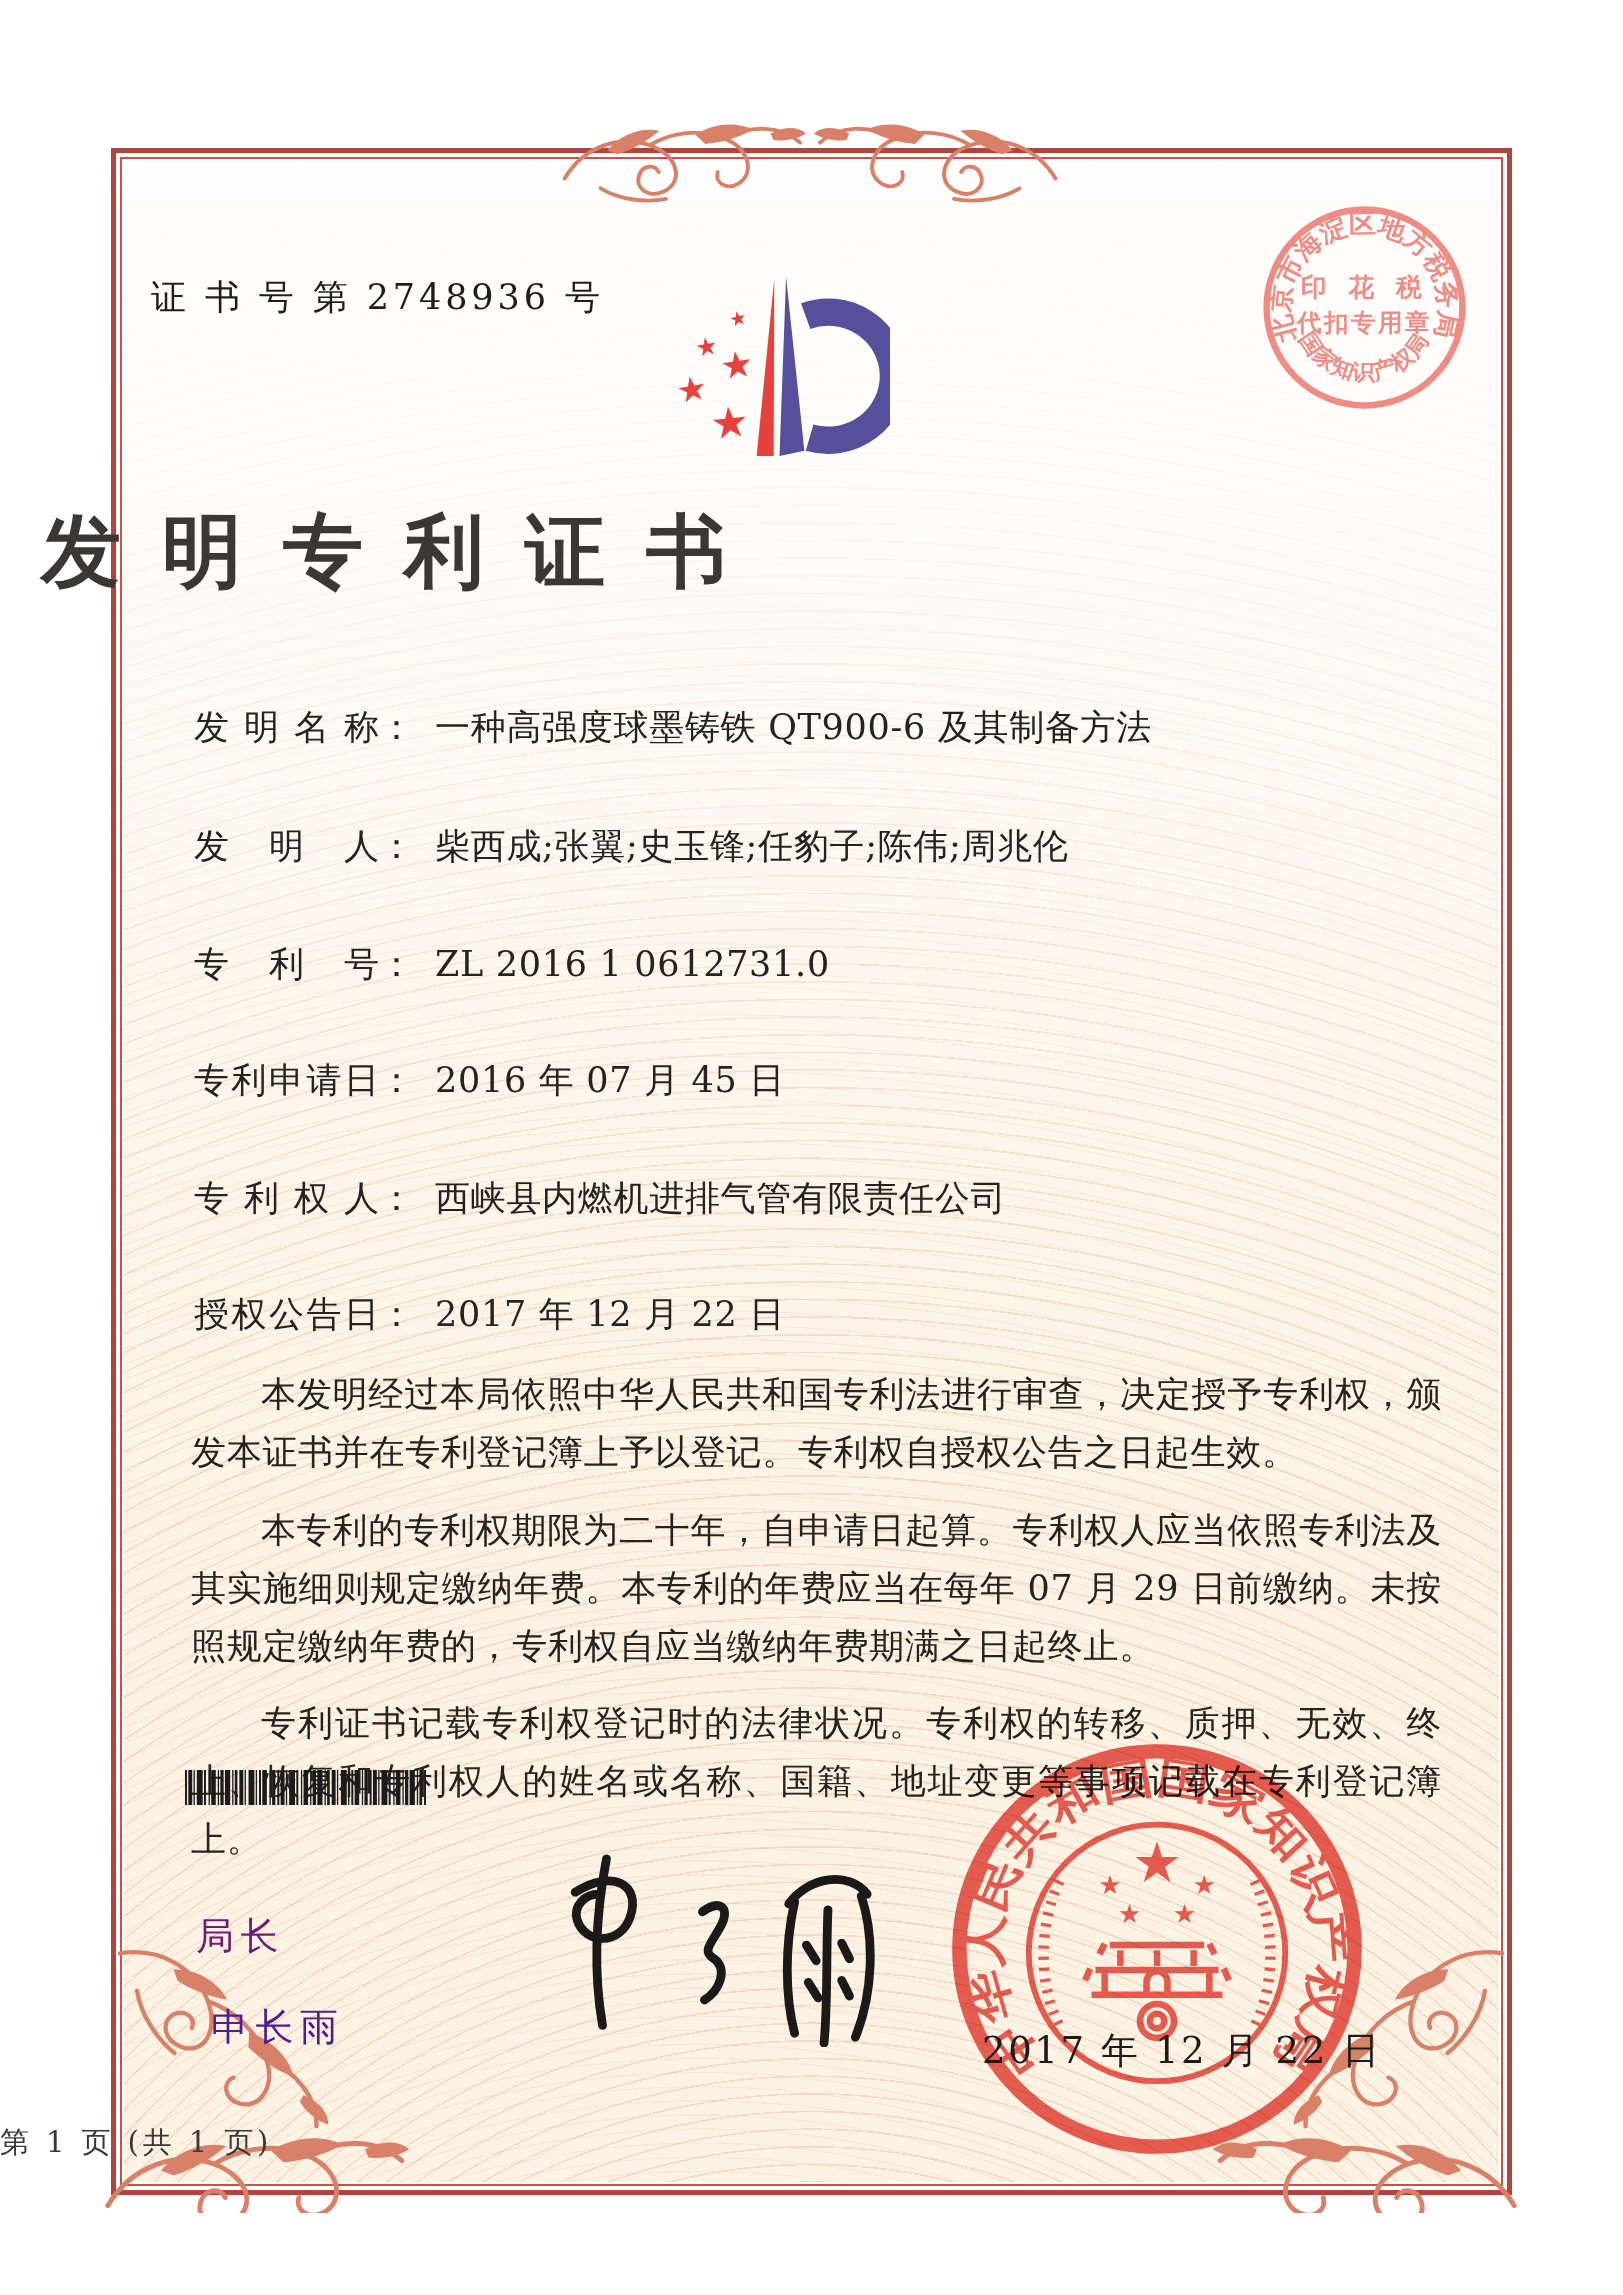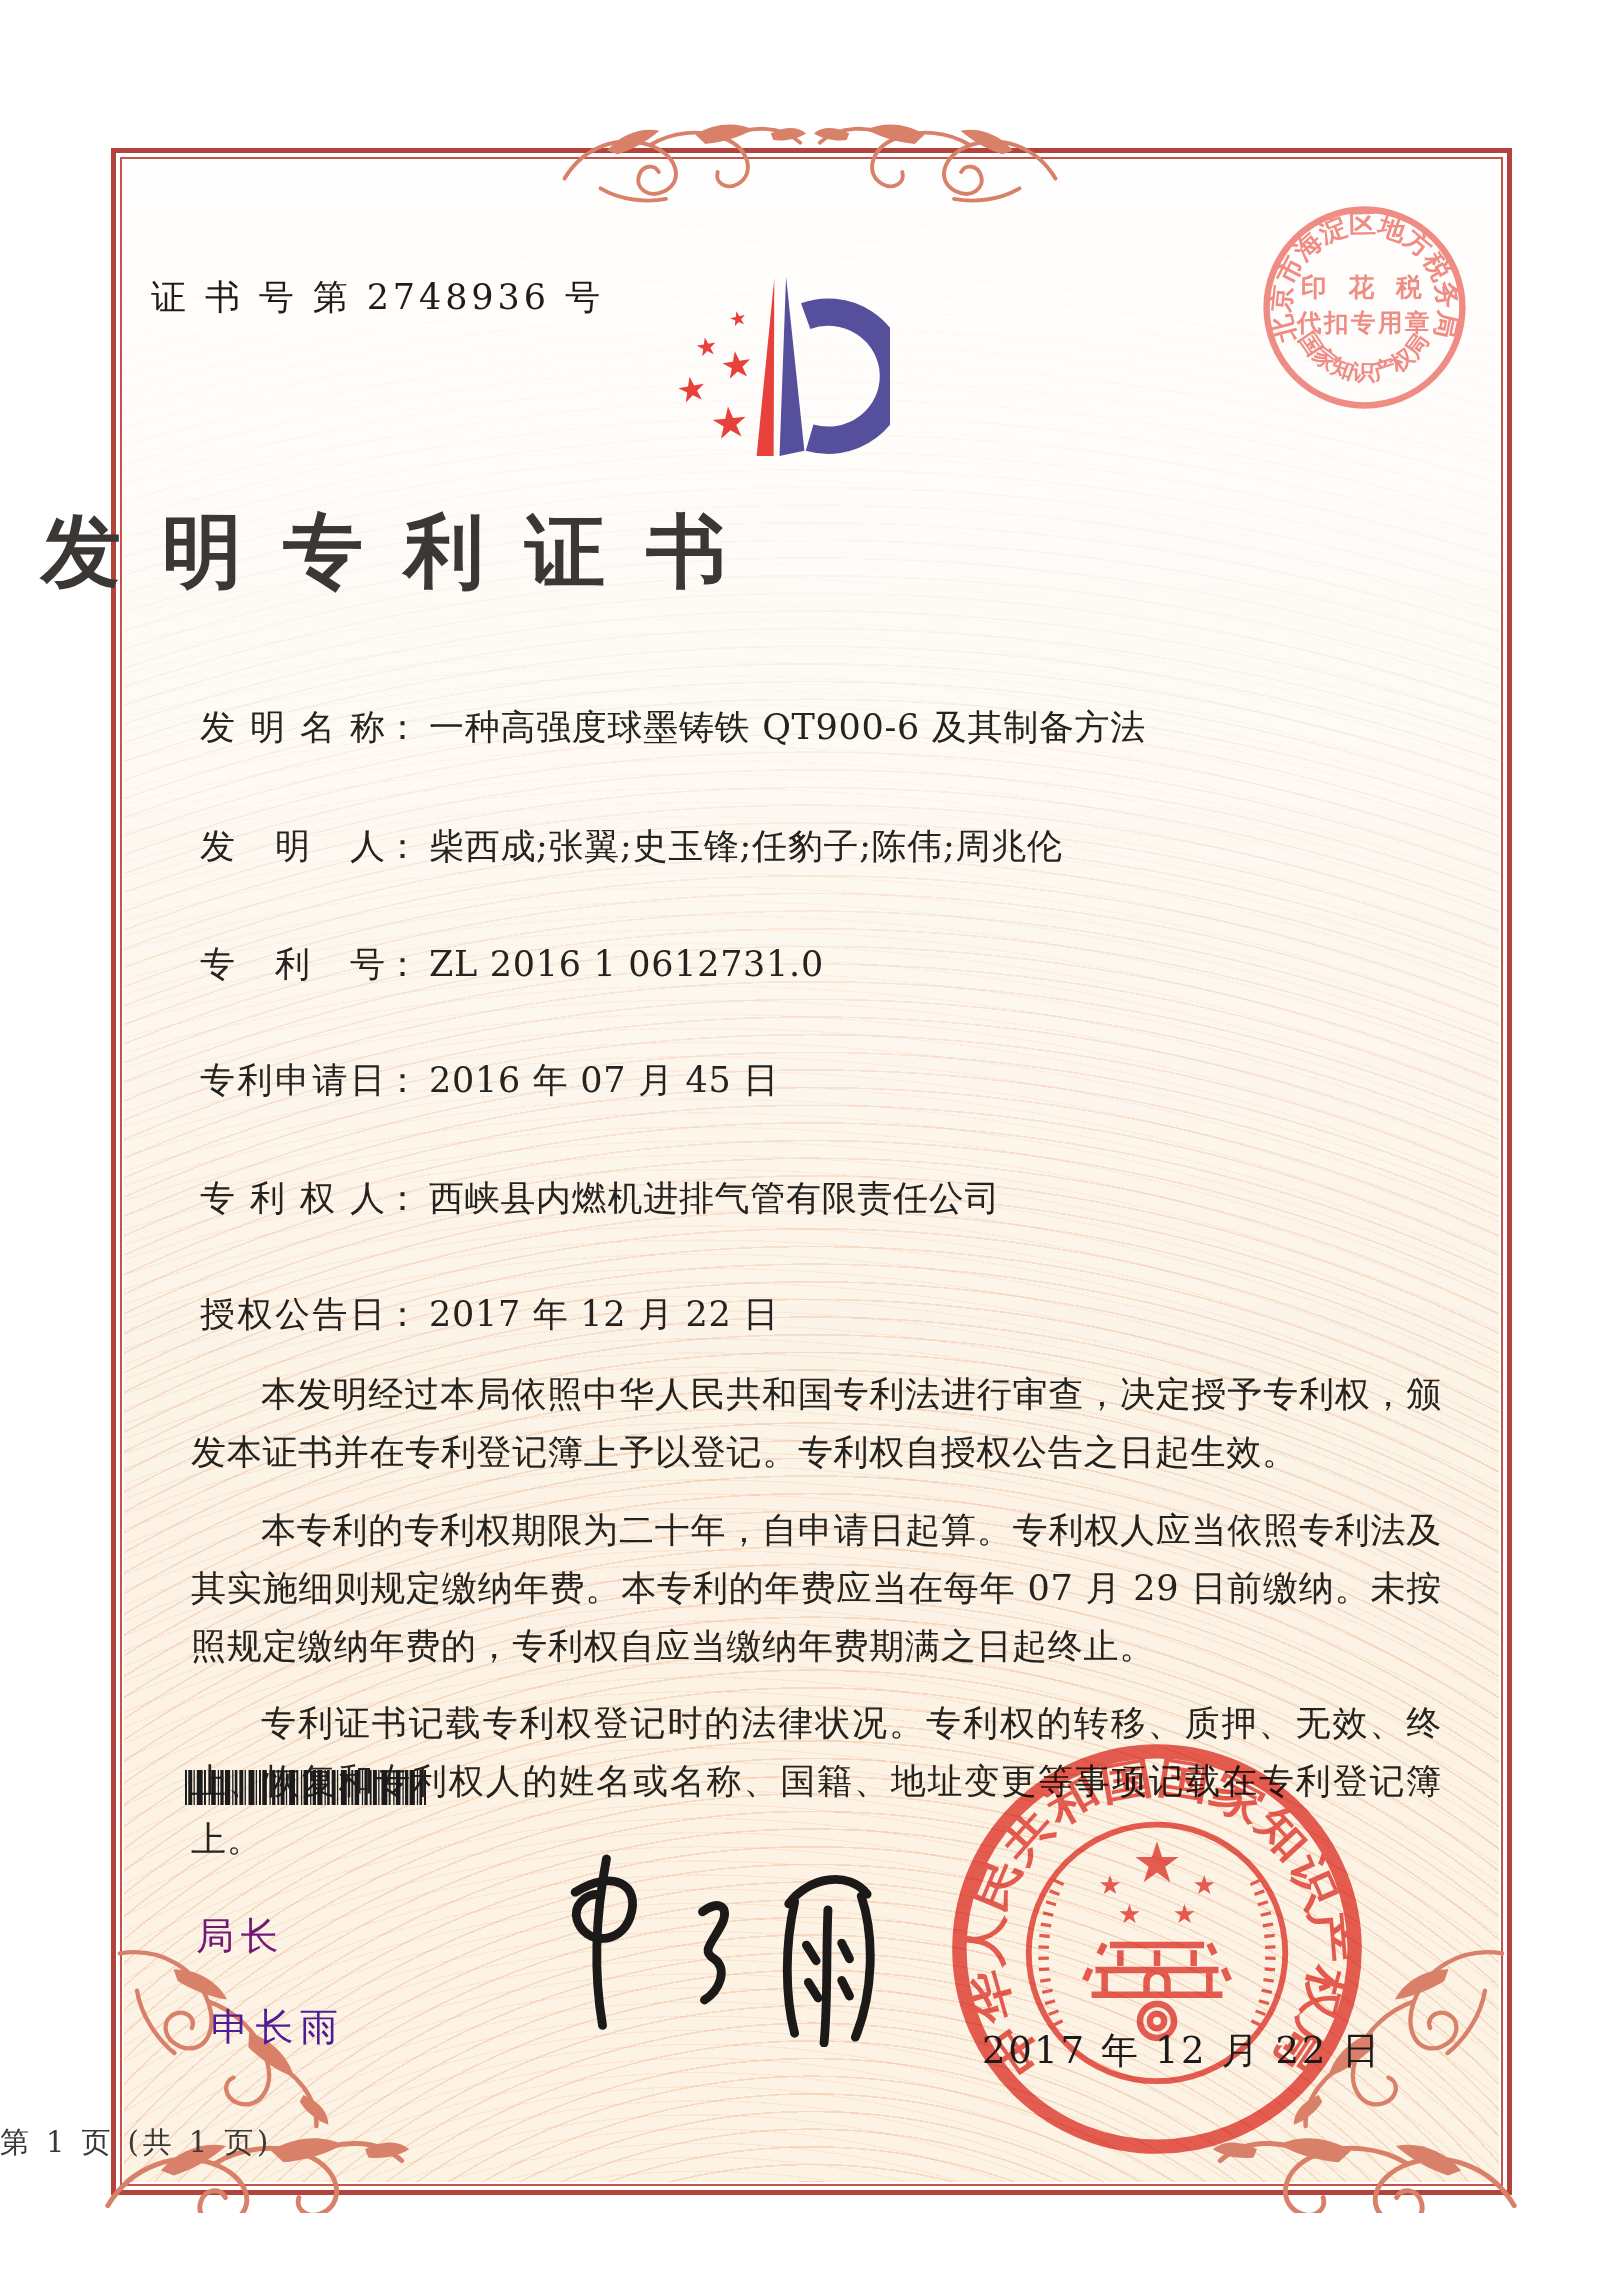--- a/index.html
+++ b/index.html
@@ -34,23 +34,23 @@
   }
   .logo{position:absolute;left:671px;top:274px;width:219px;height:190px;}
   .tax-stamp{position:absolute;left:1255px;top:198px;width:219px;height:219px;mix-blend-mode:multiply;opacity:.92;}
   .title{
     position:absolute;left:0;top:499px;width:1597px;text-align:left;
     font-size:80px;font-weight:600;letter-spacing:41px;text-indent:41px;
     color:#3a3734;white-space:nowrap;
   }
   
   .field{position:absolute;left:194px;font-size:35px;white-space:nowrap;color:#252220;}
-  .field-label{display:inline-block;width:185px;text-align:justify;text-align-last:justify;vertical-align:bottom;margin-left:6px;}
+  .field-label{display:inline-block;width:185px;text-align:justify;text-align-last:justify;vertical-align:bottom;}
   .field-colon{display:inline-block;}
-  .field-value{display:inline-block;margin-left:9px;letter-spacing:0.7px;}
+  .field-value{display:inline-block;margin-left:21px;letter-spacing:0.7px;}
   .f0{top:704px}.f1{top:823px}.f2{top:941px}.f3{top:1057px}.f4{top:1175px}.f5{top:1291px}
   
   .body-text{
     position:absolute;left:191px;top:1365px;width:1251px;
     font-size:35px;line-height:58px;text-align:justify;color:#26231f;
   }
   .body-text p{margin:0 0 19.6px 0;text-indent:2em;letter-spacing:0.7px;}
   
   .barcode{position:absolute;left:185px;top:1770px;width:241px;height:35px;}
   .sig-role{position:absolute;left:196px;top:1911px;font-size:38px;letter-spacing:6.5px;color:#701a75;font-family:"DejaVu Sans","Liberation Sans",sans-serif;}

